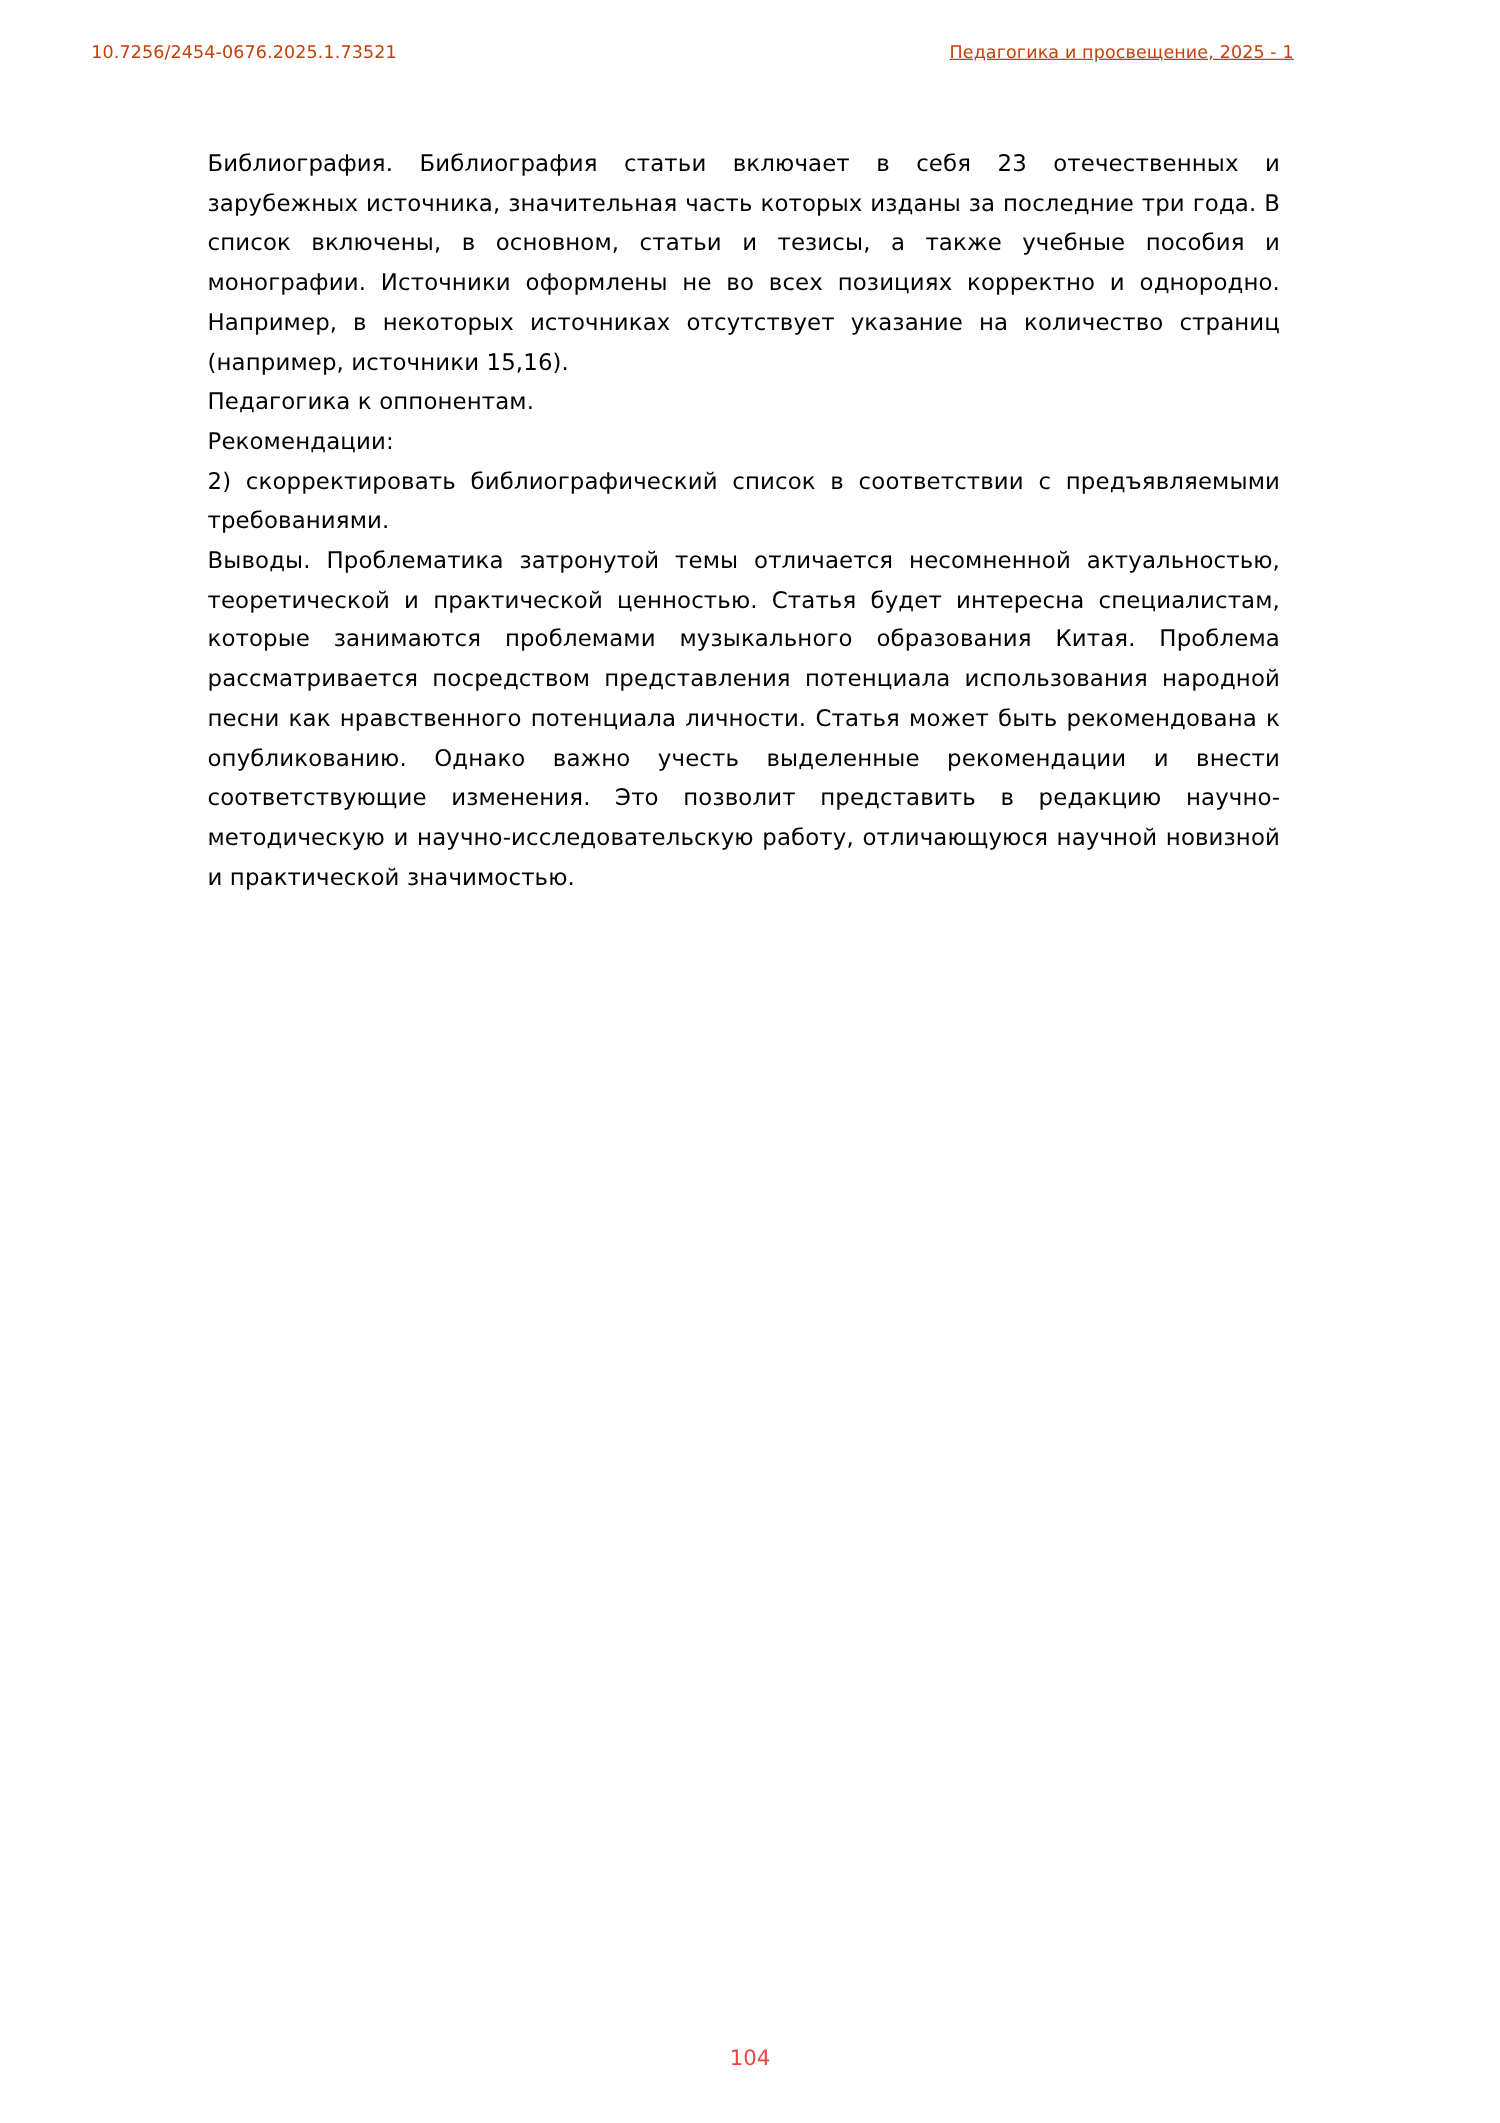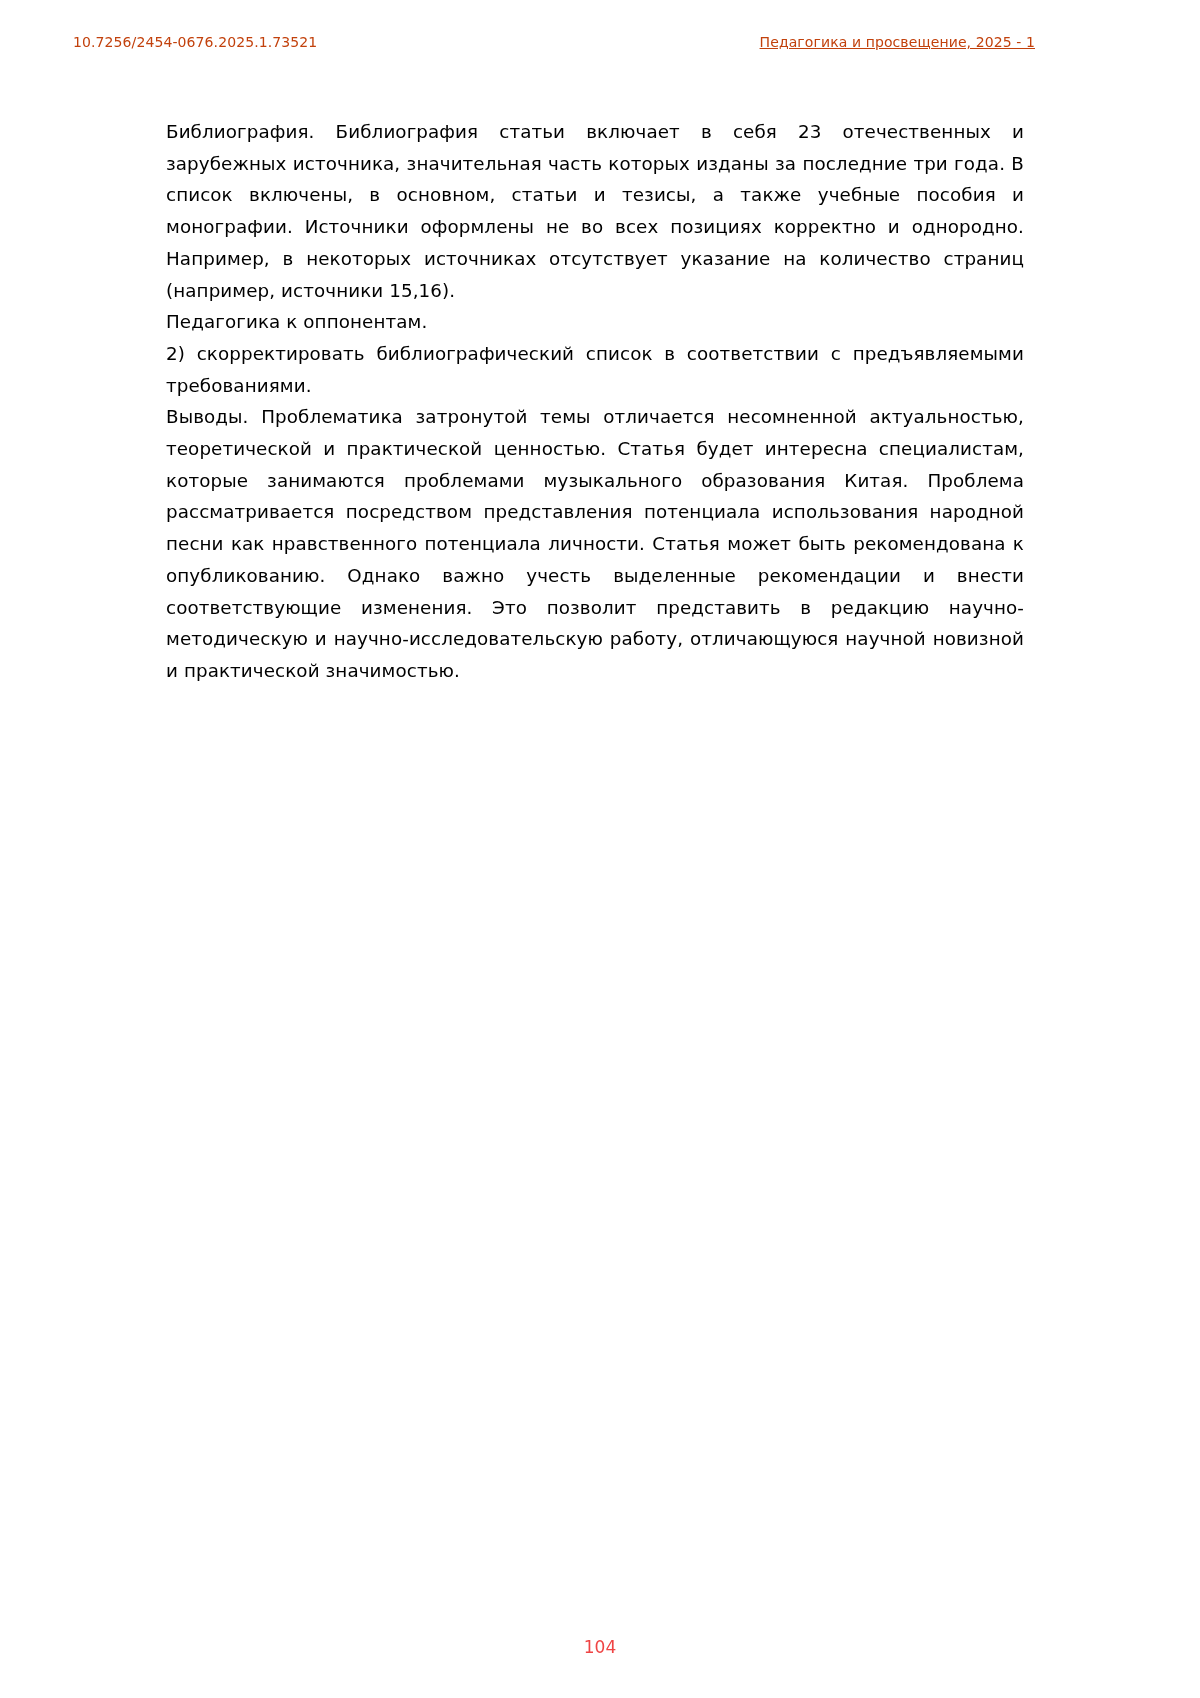--- a/index.html
+++ b/index.html
@@ -81,20 +81,21 @@
 <div class="page">
 
   <div class="running-head">
     <span class="doi">10.7256/2454-0676.2025.1.73521</span>
     <span class="journal">Педагогика и просвещение, 2025 - 1</span>
   </div>
 
   <div class="content">
     <p class="para">Библиография. Библиография статьи включает в себя 23 отечественных и зарубежных источника, значительная часть которых изданы за последние три года. В список включены, в основном, статьи и тезисы, а также учебные пособия и монографии. Источники оформлены не во всех позициях корректно и однородно. Например, в некоторых источниках отсутствует указание на количество страниц (например, источники 15,16).</p>
     <p class="para nojustify">Педагогика к оппонентам.</p>
+    <p class="para nojustify">Рекомендации:</p>
     <p class="para">2) скорректировать библиографический список в соответствии с предъявляемыми требованиями.</p>
     <p class="para">Выводы. Проблематика затронутой темы отличается несомненной актуальностью, теоретической и практической ценностью. Статья будет интересна специалистам, которые занимаются проблемами музыкального образования Китая. Проблема рассматривается посредством представления потенциала использования народной песни как нравственного потенциала личности. Статья может быть рекомендована к опубликованию.    Однако важно   учесть   выделенные   рекомендации   и   внести соответствующие   изменения.   Это   позволит   представить   в   редакцию   научно-методическую и научно-исследовательскую работу, отличающуюся научной новизной и практической значимостью.</p>
   </div>
 
   <div class="footer">
     <span>104</span>
   </div>
 
 </div>
 

